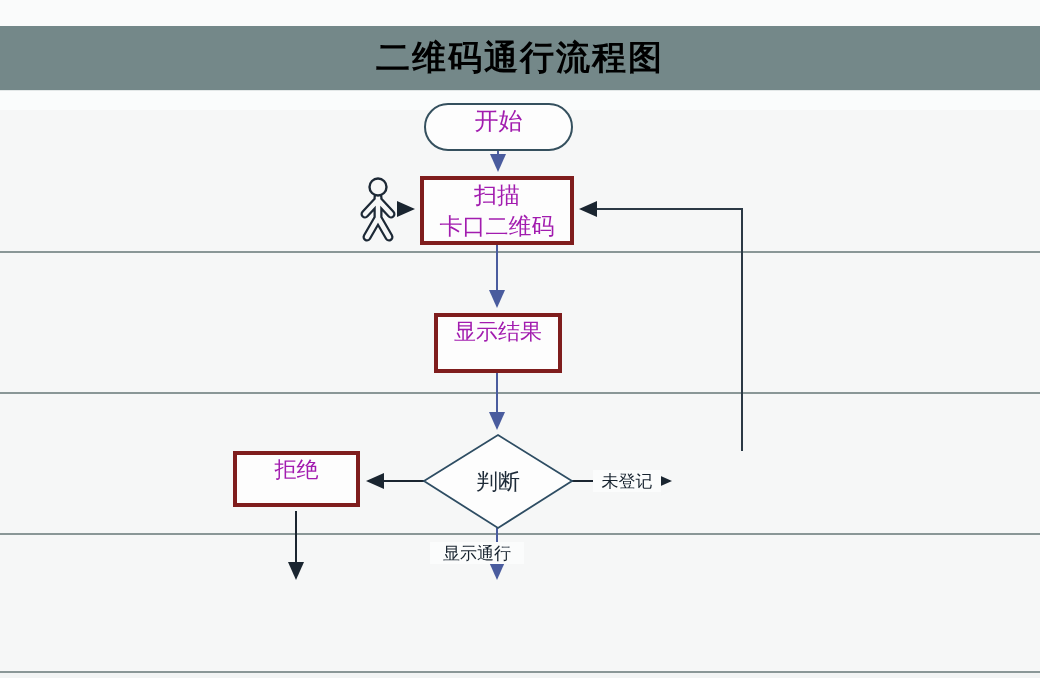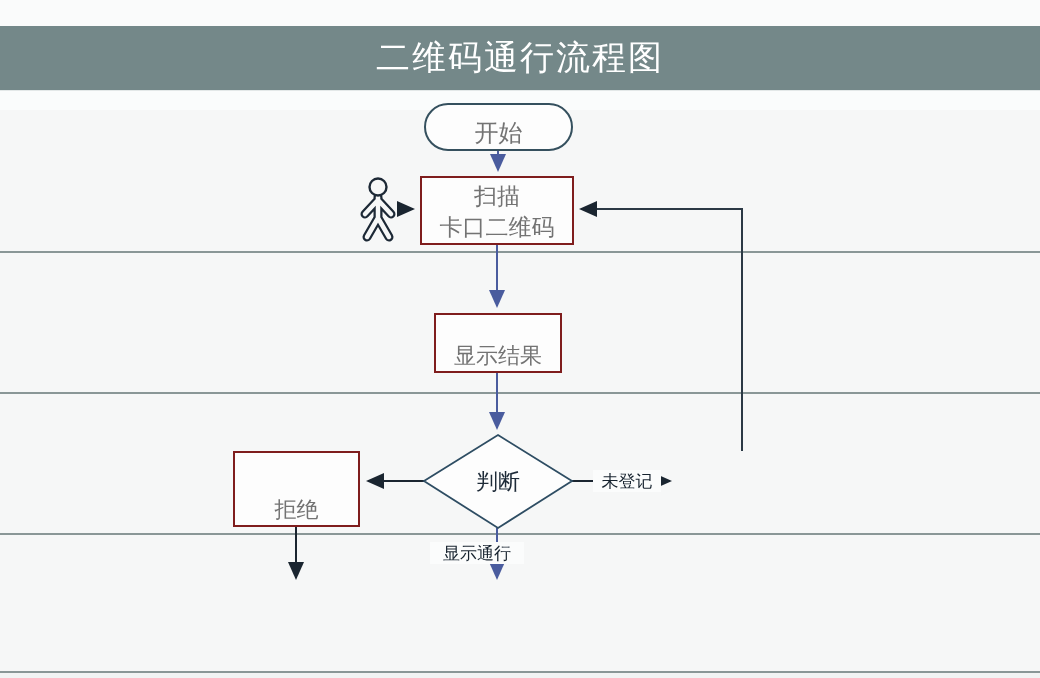--- a/index.html
+++ b/index.html
@@ -17,51 +17,51 @@
     position:absolute;left:0;top:0;width:1040px;height:26px;
     background:#fafbfb;
   }
   .header-bar{
     position:absolute;left:0;top:26px;width:1040px;height:64px;
     background:#748889;
     display:flex;align-items:center;justify-content:center;
     border-bottom:1px solid #e3e8e8;
   }
   .header-title{
-    color:#ffffff;font-size:34px;font-weight:400;letter-spacing:2px;
+    color:#000000;font-size:34px;font-weight:700;letter-spacing:2px;
   }
   .band-below-header{
     position:absolute;left:0;top:91px;width:1040px;height:19px;
     background:#fafcfc;
   }
   .bottom-strip{
     position:absolute;left:0;top:673px;width:1040px;height:5px;
     background:#f2f4f4;
   }
   .lane-line{
     position:absolute;left:0;width:1040px;height:2px;
     background:#778686;opacity:0.85;
   }
   #connector-layer{
     position:absolute;left:0;top:0;width:1040px;height:678px;
     z-index:2;
   }
   .node{
     position:absolute;z-index:3;
     background:#fdfdfd;
-    display:flex;flex-direction:column;align-items:center;justify-content:flex-end;
-    color:#737373;text-align:center;
+    display:flex;flex-direction:column;align-items:center;justify-content:flex-start;
+    color:#a21caf;text-align:center;
     box-sizing:border-box;
   }
-  .rect{border:2px solid #7f1d1d;}
+  .rect{border:4px solid #7f1d1d;}
   .terminator{border:2px solid #35505e;}
   .node-start{left:424px;top:103px;width:149px;height:48px;border-radius:24px;font-size:24px;}
   .node-scan{left:420px;top:176px;width:154px;height:69px;font-size:23px;line-height:31px;}
   .node-result{left:434px;top:313px;width:128px;height:60px;font-size:22px;}
-  .node-reject{left:233px;top:451px;width:127px;height:76px;font-size:22px;}
+  .node-reject{left:233px;top:451px;width:127px;height:56px;font-size:22px;}
   .node-register{left:677px;top:451px;width:130px;height:60px;font-size:21px;line-height:27px;}
   .node-nopass{left:222px;top:585px;width:149px;height:45px;border-radius:22px;font-size:22px;}
   .node-pass{left:422px;top:585px;width:151px;height:45px;border-radius:22px;font-size:22px;}
   .decision-label{
     position:absolute;z-index:3;left:424px;top:437px;width:148px;height:90px;
     display:flex;align-items:center;justify-content:center;
     font-size:22px;color:#1e2b38;background:transparent;
   }
   .edge-label{
     position:absolute;z-index:4;

